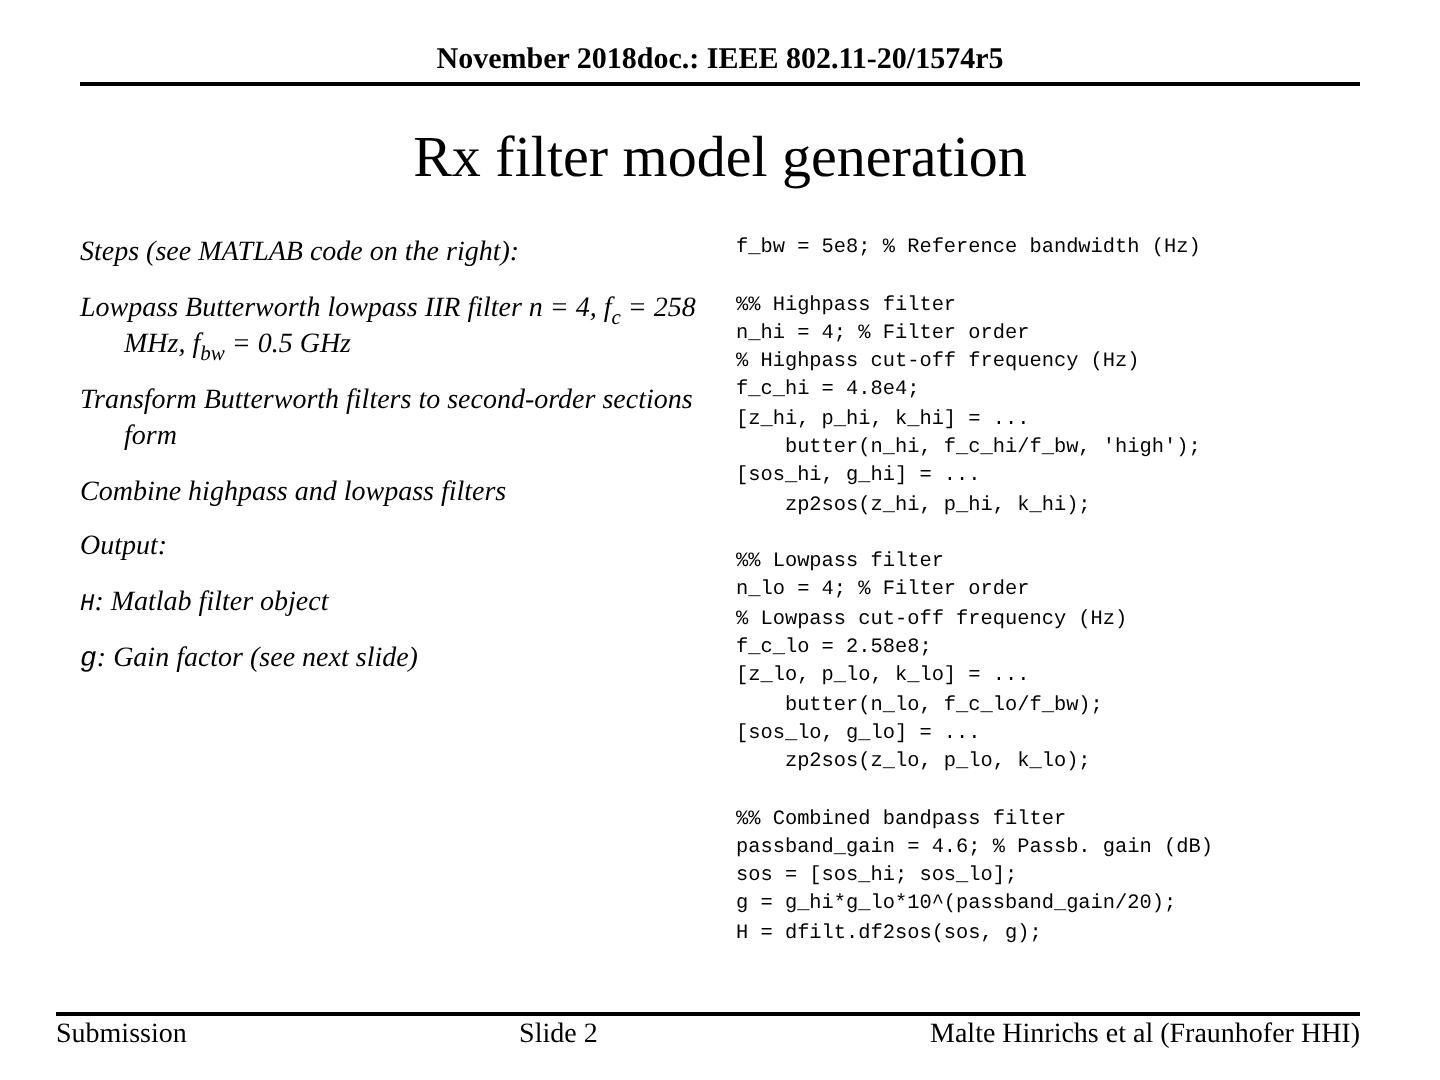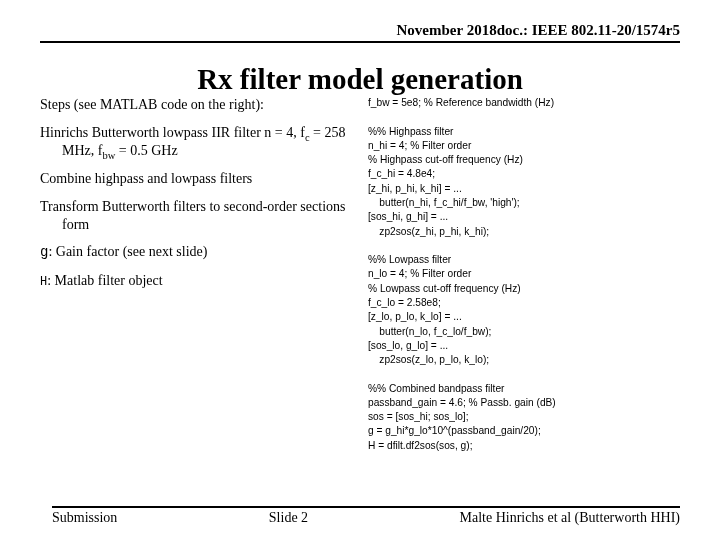--- a/index.html
+++ b/index.html
@@ -6,54 +6,56 @@
   html, body { width: 720px; height: 540px; }
   body {
     font-family: "Times New Roman", Times, serif;
     background: #fff;
     color: #000;
     position: relative;
     padding: 22px 40px 18px 40px;
   }
   .hdr {
     display: flex;
-    justify-content: flex-end;
+    justify-content: center;
     font-weight: bold;
     font-size: 15px;
     border-bottom: 2px solid #000;
     padding-bottom: 2px;
     margin-bottom: 20px;
   }
   .title {
     text-align: center;
-    font-weight: bold;
+    font-weight: normal;
     font-size: 29px;
+    margin-bottom: 22px;
   }
   .cols {
     display: flex;
     gap: 18px;
   }
   .left {
     flex: 0 0 310px;
     font-size: 14px;
     line-height: 1.28;
+    font-style: italic;
   }
   .right {
     flex: 1;
-    font-family: Liberation Sans, sans-serif;
+    font-family: Liberation Mono, monospace;
     font-size: 10.2px;
     line-height: 1.4;
     white-space: pre;
   }
   .left p { margin-bottom: 10px; }
   .indent { padding-left: 22px; text-indent: -22px; }
   .sub { vertical-align: sub; font-size: 0.75em; line-height: 0; }
   .ftr {
     position: absolute;
-    left: 52px; right: 40px; bottom: 14px;
+    left: 28px; right: 40px; bottom: 14px;
     border-top: 2px solid #000;
     padding-top: 2px;
     display: flex;
     justify-content: space-between;
     font-size: 14px;
   }
 </style>
 </head>
 <body>
 
@@ -61,26 +63,27 @@
   <span>November 2018</span>
   <span>doc.: IEEE 802.11-20/1574r5</span>
 </div>
 
 <div class="title">Rx filter model generation</div>
 
 <div class="cols">
   <div class="left">
     <p>Steps (see MATLAB code on the right):</p>
     <p class="indent">
-      <span>Hinrichs Butterworth lowpass IIR filter n = 4, f</span><span class="sub">c</span><span> = 258 MHz, f</span><span class="sub">bw</span><span> = 0.5 GHz</span>
+      <span>Lowpass Butterworth lowpass IIR filter n = 4, f</span><span class="sub">c</span><span> = 258 MHz, f</span><span class="sub">bw</span><span> = 0.5 GHz</span>
     </p>
+    <p class="indent">Transform Butterworth filters to second-order sections form</p>
     <p class="indent">Combine highpass and lowpass filters</p>
-    <p class="indent">Transform Butterworth filters to second-order sections form</p>
+    <p>Output:</p>
+    <p class="indent"><span style="font-family:'Courier New',monospace;font-size:12px">H</span><span>: Matlab filter object</span></p>
     <p class="indent"><span style="font-family:'Courier New',monospace">g</span><span>: Gain factor (see next slide)</span></p>
-    <p class="indent"><span style="font-family:'Courier New',monospace;font-size:12px">H</span><span>: Matlab filter object</span></p>
   </div>
   <div class="right">f_bw = 5e8; % Reference bandwidth (Hz)
 
 %% Highpass filter
 n_hi = 4; % Filter order
 % Highpass cut-off frequency (Hz)
 f_c_hi = 4.8e4;
 [z_hi, p_hi, k_hi] = ...
     butter(n_hi, f_c_hi/f_bw, 'high');
 [sos_hi, g_hi] = ...
@@ -98,14 +101,14 @@
 %% Combined bandpass filter
 passband_gain = 4.6; % Passb. gain (dB)
 sos = [sos_hi; sos_lo];
 g = g_hi*g_lo*10^(passband_gain/20);
 H = dfilt.df2sos(sos, g);</div>
 </div>
 
 <div class="ftr">
   <span>Submission</span>
   <span>Slide 2</span>
-  <span>Malte Hinrichs et al (Butterworth HHI)</span>
+  <span>Malte Hinrichs et al (Fraunhofer HHI)</span>
 </div>
 
 </body></html>

